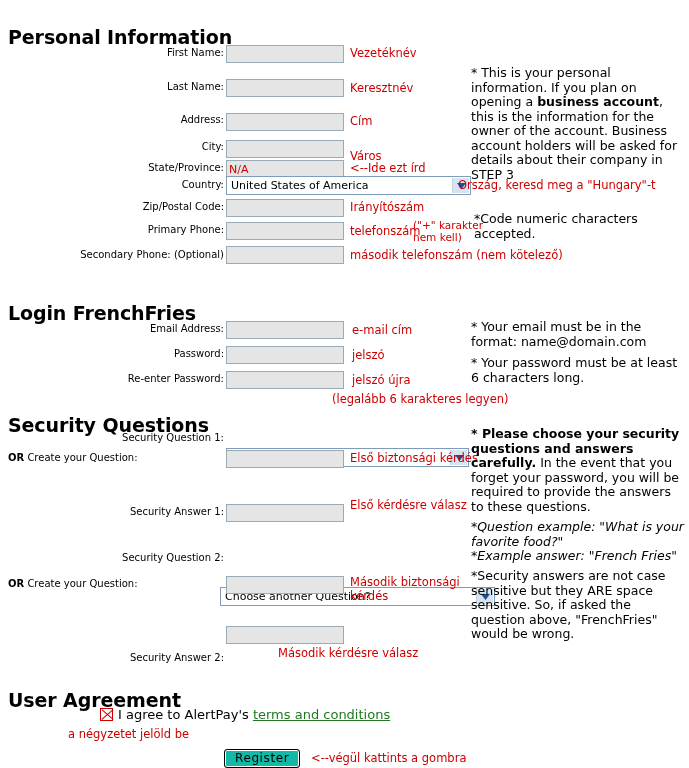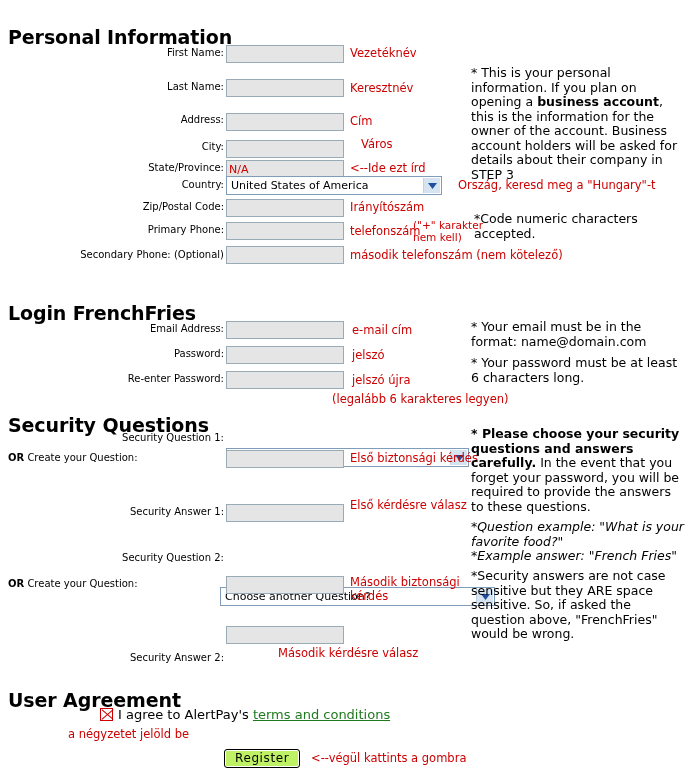--- a/index.html
+++ b/index.html
@@ -116,21 +116,21 @@
     color: #1f7a1f;
     text-decoration: underline;
     cursor: pointer;
   }
 
   
   .btn {
     box-sizing: border-box;
     border: 1px solid #000000;
     border-radius: 3px;
-    background: #bef264;
+    background: #14b8a6;
     font-family: "DejaVu Sans", "Liberation Sans", sans-serif;
     font-size: 12px;
     letter-spacing: 0.6px;
     color: #000;
     padding: 1px 10px 2px 10px;
     box-shadow: inset 0 0 0 1px #ffffff;
     cursor: pointer;
   }
 </style>
 </head>
@@ -145,28 +145,28 @@
 <div class="abs field-label" style="left:60px; top:81px; width:164px;">Last Name:</div>
 <input class="abs txt" style="left: 226px; top: 79px; width: 118px;" value="">
 <div class="abs anno" style="left:350px; top:82px;">Keresztnév</div>
 
 <div class="abs field-label" style="left:60px; top:114px; width:164px;">Address:</div>
 <input class="abs txt" style="left: 226px; top: 113px; width: 118px;" value="">
 <div class="abs anno" style="left:350px; top:115px;">Cím</div>
 
 <div class="abs field-label" style="left:60px; top:141px; width:164px;">City:</div>
 <input class="abs txt" style="left: 226px; top: 140px; width: 118px;" value="">
-<div class="abs anno" style="left:350px; top:138px;margin-left:11px;">Város</div>
+<div class="abs anno" style="left:350px; top:150px;">Város</div>
 
 <div class="abs field-label" style="left:60px; top:162px; width:164px;">State/Province:</div>
 <input class="abs txt" style="left: 226px; top: 160px; width: 118px;" value="N/A">
 <div class="abs anno" style="left:350px; top:162px;">&lt;--Ide ezt írd</div>
 
 <div class="abs field-label" style="left:60px; top:179px; width:164px;">Country:</div>
-<div class="abs sel" style="left:226px; top:176px; width:216px;">
+<div class="abs sel" style="left:226px; top:176px; width:245px;">
   <span>United States of America</span>
   <span class="arrowbox">
     <svg width="9" height="6" viewBox="0 0 9 6">
         <path d="M0 0 L4.5 6 L9 0 Z" fill="#1f4e9c"></path>
       </svg>
   </span>
 </div>
 <div class="abs anno" style="left:458px; top:179px;">Ország, keresd meg a "Hungary"-t</div>
 
 <div class="abs field-label" style="left:60px; top:201px; width:164px;">Zip/Postal Code:</div>

